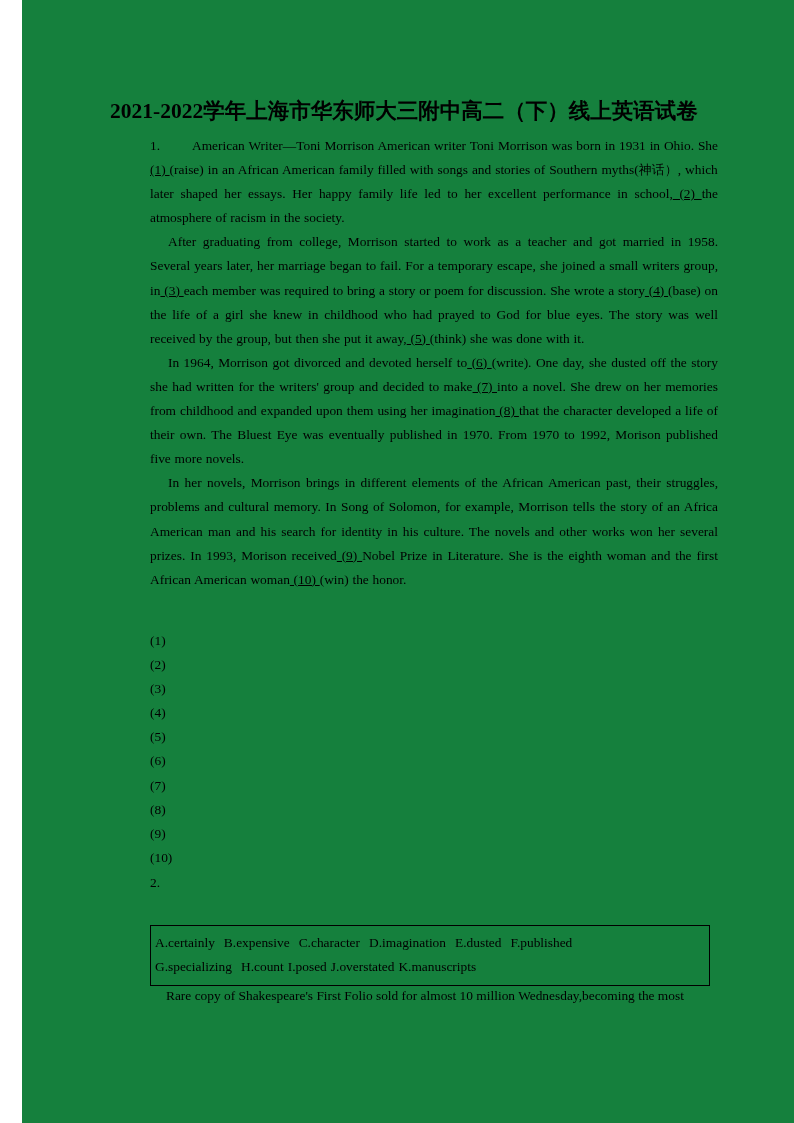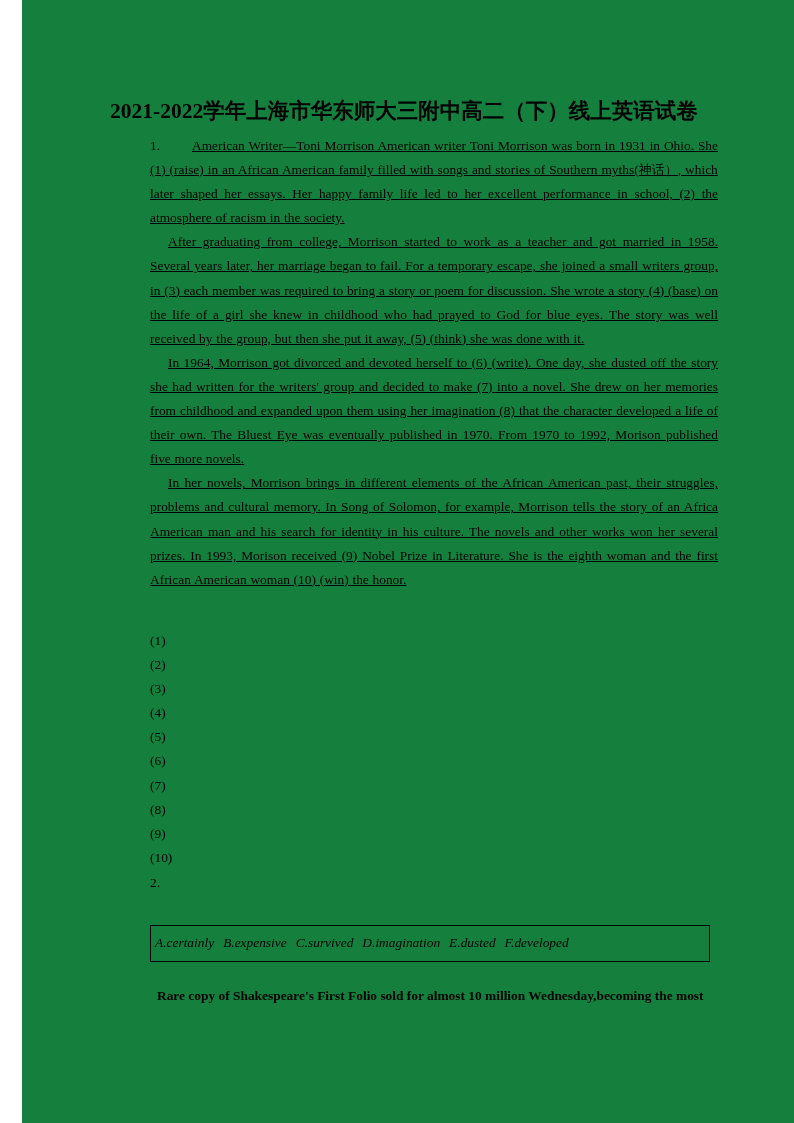--- a/index.html
+++ b/index.html
@@ -38,21 +38,20 @@
     letter-spacing: 0px;
     line-height: 30px;
     white-space: nowrap;
   }
 
   .body-block {
     position: absolute;
     left: 128px;
     top: 134px;
     width: 568px;
-    text-decoration: underline;
   }
 
   .para {
     font-size: 13.4px;
     line-height: 24.1px;
     text-align: justify;
     text-justify: inter-word;
     margin: 0;
     word-spacing: 0.4px;
   }
@@ -107,32 +106,30 @@
     box-sizing: border-box;
     padding: 5px 4px 6px 4px;
   }
   .bank-line {
     font-size: 13.4px;
     line-height: 24.1px;
     white-space: nowrap;
   }
   .bank-opt {
     margin-right: 9px;
-    font-style: italic;
   }
   .bank-opt.tight {
     margin-right: 4px;
   }
 
   .tail-block {
     position: absolute;
-    left: 135px;
+    left: 144px;
     top: 984px;
     width: 568px;
-    font-weight: bold;
   }
   .tail-line {
     font-size: 13.4px;
     line-height: 24.1px;
     text-align: justify;
   }
 </style>
 </head>
 <body>
 
@@ -162,21 +159,24 @@
     <div class="answer-item">(7)</div>
     <div class="answer-item">(8)</div>
     <div class="answer-item">(9)</div>
     <div class="answer-item">(10)</div>
   </div>
 
   <div class="q2-num">2.</div>
 
   <div class="word-bank">
     <div class="bank-line">
-      <span class="bank-opt">A.certainly</span><span class="bank-opt">B.expensive</span><span class="bank-opt">C.survived</span><span class="bank-opt">D.imagination</span><span class="bank-opt">E.dusted</span><span class="bank-opt">F.developed</span>
+      <span class="bank-opt">A.certainly</span><span class="bank-opt">B.expensive</span><span class="bank-opt">C.character</span><span class="bank-opt">D.imagination</span><span class="bank-opt">E.dusted</span><span class="bank-opt">F.published</span>
+    </div>
+    <div class="bank-line">
+      <span class="bank-opt">G.specializing</span><span class="bank-opt tight">H.count</span><span class="bank-opt tight">I.posed</span><span class="bank-opt tight">J.overstated</span><span class="bank-opt tight">K.manuscripts</span>
     </div>
   </div>
 
   <div class="tail-block">
     <div class="tail-line">Rare copy of Shakespeare's First Folio  sold for almost 10 million Wednesday,becoming the most</div>
   </div>
 
 </div>
 
 </body></html>

